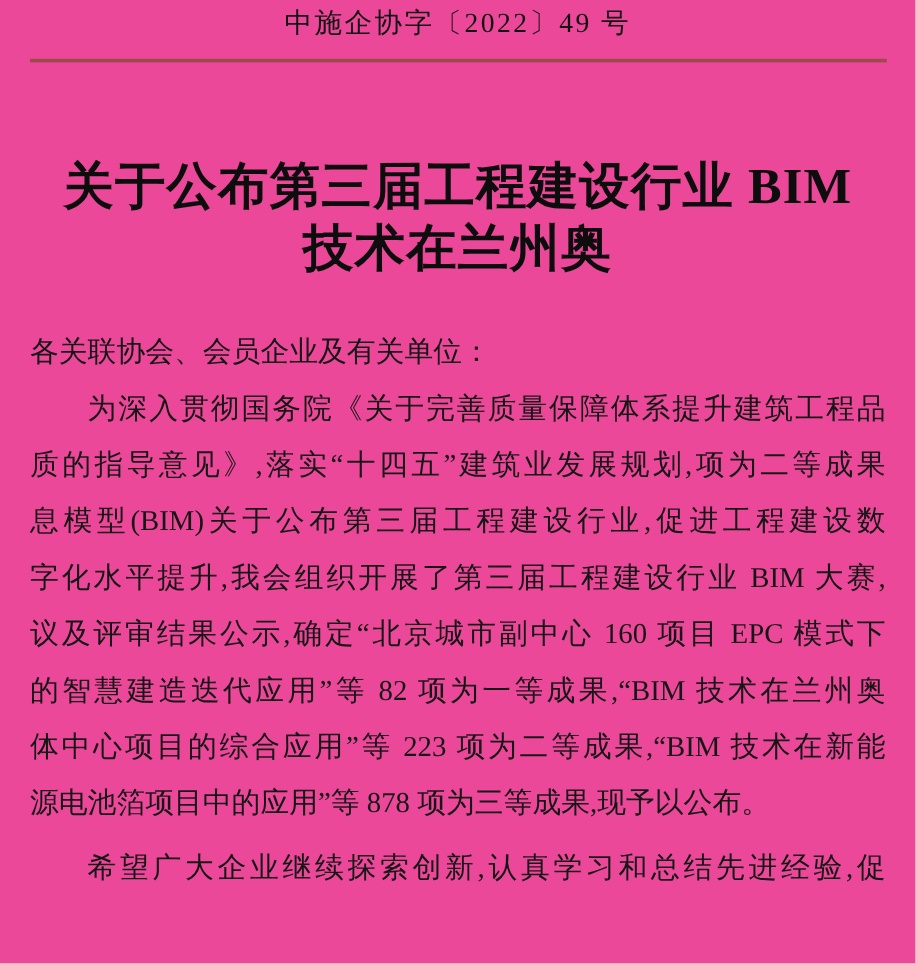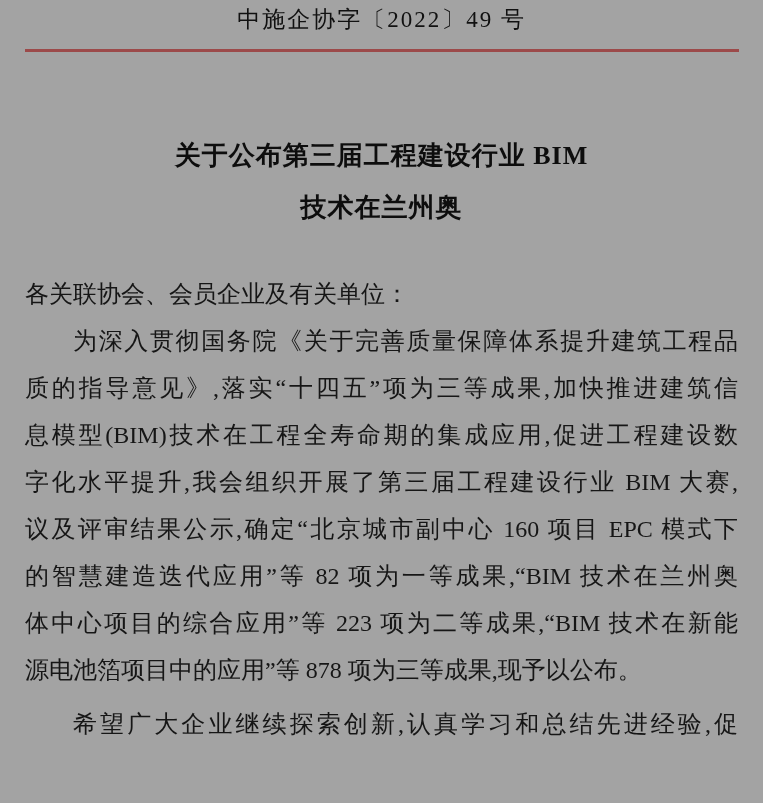--- a/index.html
+++ b/index.html
@@ -6,21 +6,21 @@
   html, body {
     margin: 0;
     padding: 0;
     background: #fdfdfd;
   }
   .page {
     position: relative;
     width: 763px;
     height: 803px;
     margin: 0 auto;
-    background: #a3a3a3;
+    background: #ec4899;
     overflow: hidden;
     font-family: "Liberation Serif", "DejaVu Serif", serif;
     color: #1a1a1a;
   }
   .doc-number {
     margin-top: 6px;
     text-align: center;
     font-size: 23px;
     line-height: 28px;
     letter-spacing: 2px;
@@ -29,21 +29,21 @@
   .red-divider {
     margin: 15px 24px 0 25px;
     height: 3px;
     background: #9c4a4a;
     border: none;
   }
   .title-block {
     margin-top: 78px;
     text-align: center;
     font-weight: bold;
-    font-size: 26px;
+    font-size: 42px;
     line-height: 52px;
     letter-spacing: 1px;
     color: #0d0d0d;
   }
   .body-block {
     margin: 37px 25px 0 25px;
     font-size: 24px;
     line-height: 47px;
     color: #161616;
   }
@@ -78,22 +78,22 @@
     <div>关于公布第三届工程建设行业 BIM</div>
     <div>技术在兰州奥</div>
   </div>
 
   <div class="body-block">
 
     <div class="body-line plain">各关联协会、会员企业及有关单位：</div>
 
     <div>
       <div class="body-line indent">为深入贯彻国务院《关于完善质量保障体系提升建筑工程品</div>
-      <div class="body-line">质的指导意见》,落实“十四五”项为三等成果,加快推进建筑信</div>
-      <div class="body-line">息模型(BIM)技术在工程全寿命期的集成应用,促进工程建设数</div>
+      <div class="body-line">质的指导意见》,落实“十四五”建筑业发展规划,项为二等成果</div>
+      <div class="body-line">息模型(BIM)关于公布第三届工程建设行业,促进工程建设数</div>
       <div class="body-line">字化水平提升,我会组织开展了第三届工程建设行业 BIM 大赛,</div>
       <div class="body-line">议及评审结果公示,确定“北京城市副中心 160 项目 EPC 模式下</div>
       <div class="body-line">的智慧建造迭代应用”等 82 项为一等成果,“BIM 技术在兰州奥</div>
       <div class="body-line">体中心项目的综合应用”等 223 项为二等成果,“BIM 技术在新能</div>
       <div class="body-line plain">源电池箔项目中的应用”等 878 项为三等成果,现予以公布。</div>
     </div>
 
     <div class="para-gap">
       <div class="body-line indent">希望广大企业继续探索创新,认真学习和总结先进经验,促</div>
     </div>

